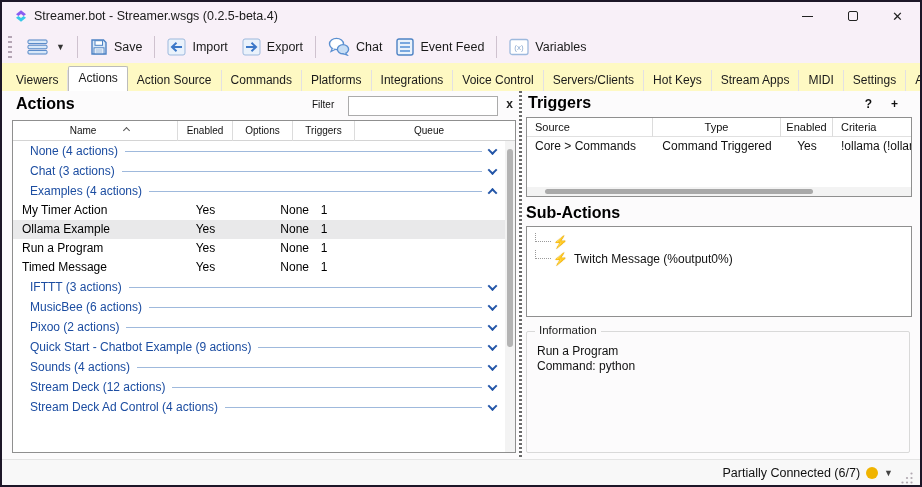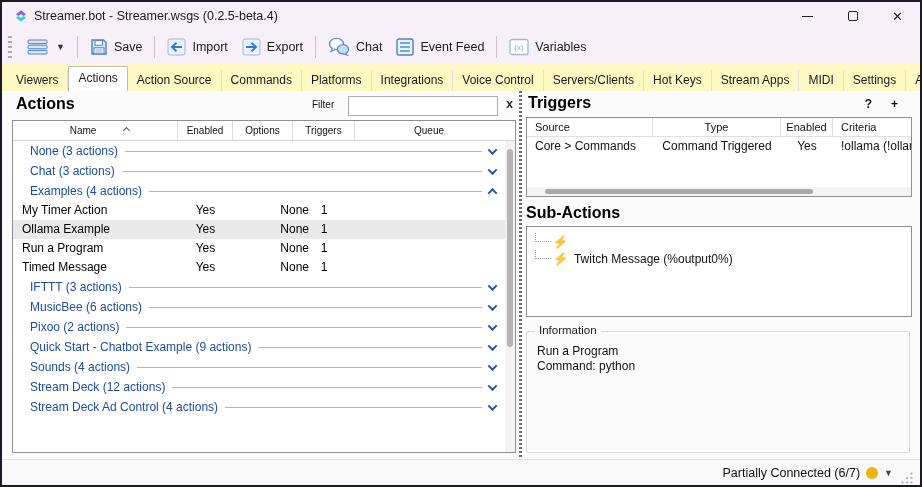--- a/index.html
+++ b/index.html
@@ -230,21 +230,21 @@
         <div class="actions-list">
           <div class="al-header">
             <span class="hcell hc-name"><span>Name</span><span class="sort-chev"></span></span>
             <span class="hcell hc-enabled">Enabled</span>
             <span class="hcell hc-options">Options</span>
             <span class="hcell hc-triggers">Triggers</span>
             <span class="hcell hc-queue">Queue</span>
           </div>
           <div class="al-body">
               <div class="group-row">
-                <span>None (3 actions)</span>
+                <span>None (4 actions)</span>
                 <span class="gline"></span>
                 <span class="chev down"></span>
               </div>
               <div class="group-row">
                 <span>Chat (3 actions)</span>
                 <span class="gline"></span>
                 <span class="chev down"></span>
               </div>
               <div class="group-row">
                 <span>Examples (4 actions)</span>

